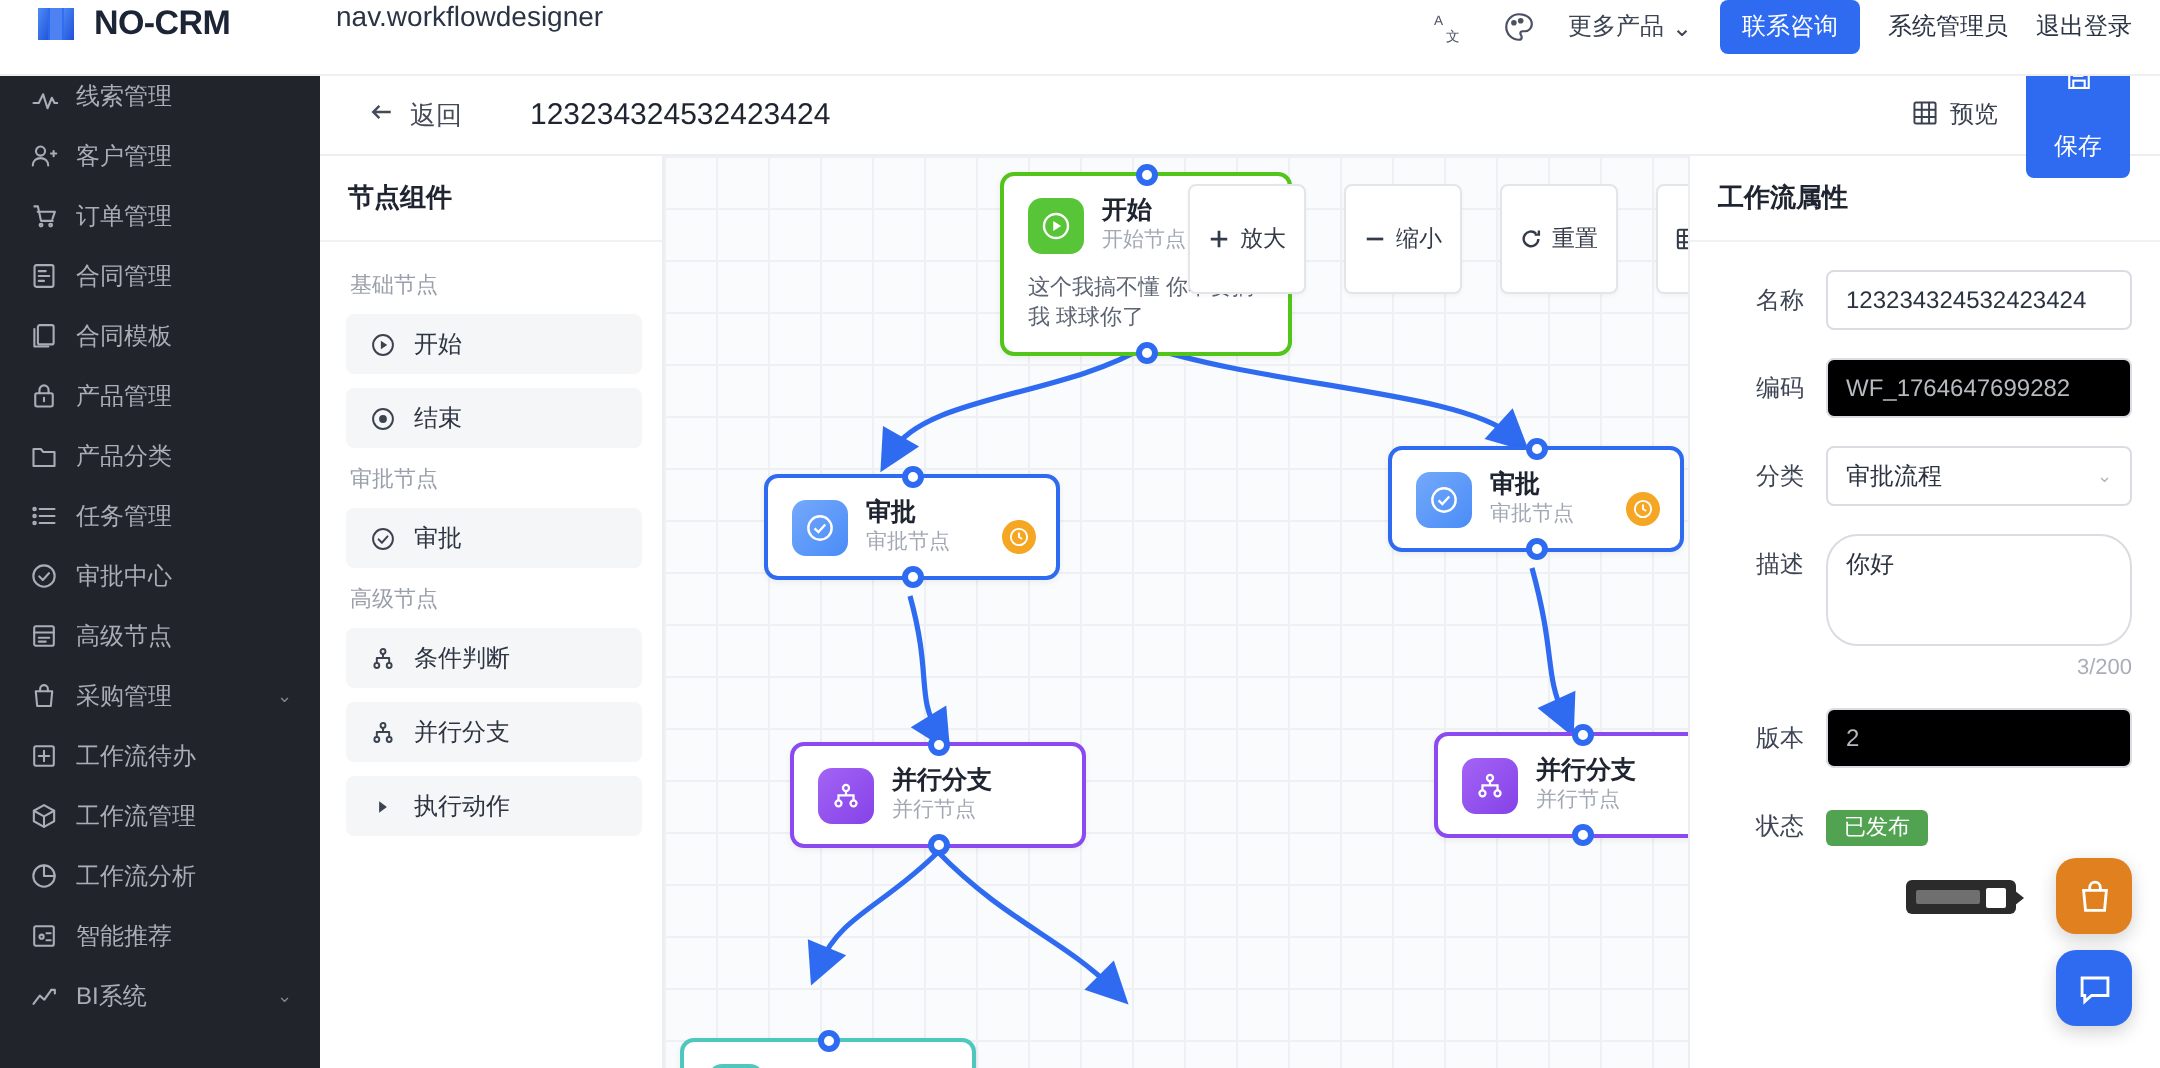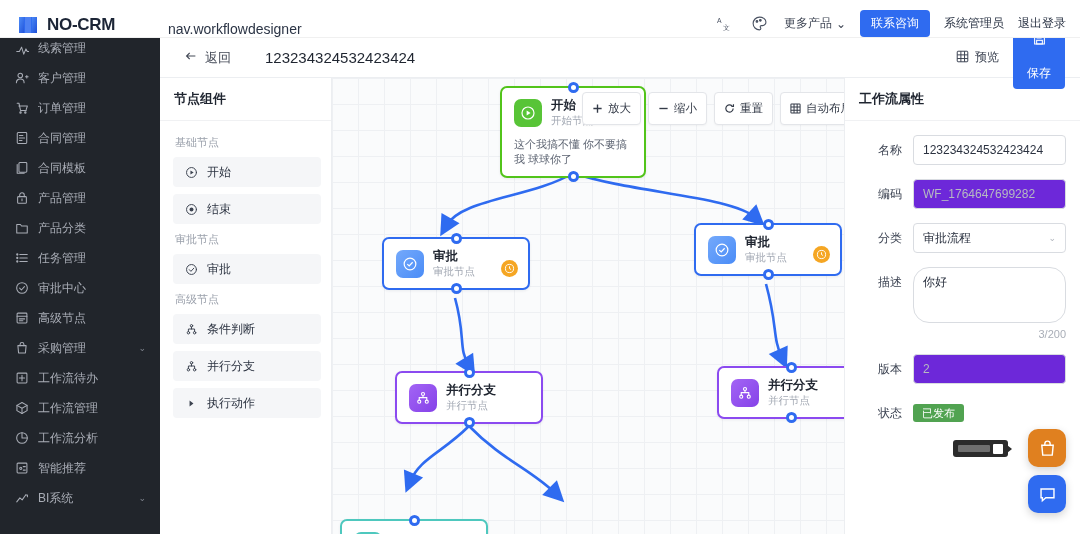--- a/index.html
+++ b/index.html
@@ -6,21 +6,21 @@
   html, body {
     width: 1080px; height: 534px; overflow: hidden;
     font-family: "Liberation Sans", "DejaVu Sans", sans-serif;
     font-size: 12px; color: #333; background: #fff;
   }
   #app { position: relative; width: 1080px; height: 534px; overflow: hidden; }
 
   
   .topbar {
     position: absolute; top: 0; left: 0; width: 1080px; height: 38px;
-    background: #fff; display: flex; align-items: flex-end;
+    background: #fff; display: flex; align-items: flex-start;
     border-bottom: 1px solid #f0f0f0; z-index: 40;
   }
   .logo-wrap { display: flex; align-items: center; gap: 7px; padding-left: 16px; width: 150px; }
   .logo-mark { width: 24px; height: 24px; position: relative; }
   .logo-text { font-size: 17px; font-weight: bold; color: #1c2536; letter-spacing: -0.3px; }
   .breadcrumb-title { font-size: 14px; color: #2b3445; margin-left: 18px; }
   .top-right { margin-left: auto; display: flex; align-items: center; gap: 14px; padding-right: 14px; }
   .icon-btn { width: 20px; height: 20px; display: flex; align-items: center; justify-content: center; cursor: pointer; color: #4a5262; }
   .more-prod { display: flex; align-items: center; gap: 4px; font-size: 12px; color: #3d4453; cursor: pointer; }
   .btn-contact {
@@ -88,23 +88,24 @@
       linear-gradient(to right, #eef0f3 1px, transparent 1px),
       linear-gradient(to bottom, #eef0f3 1px, transparent 1px);
     background-size: 26px 26px;
     overflow: hidden; z-index: 10;
   }
   .canvas-toolbar {
     position: absolute; top: 14px; left: 250px; display: flex; gap: 7px; z-index: 25;
   }
   .tool-btn {
     display: flex; align-items: center; gap: 5px; background: #fff; border: 1px solid #e3e5e9;
-    border-radius: 4px; font-size: 11.5px; color: #343b48; padding: 8px 9px; cursor: pointer;
+    border-radius: 4px; font-size: 11.5px; color: #343b48; padding: 19px 9px; cursor: pointer;
     font-family: inherit; box-shadow: 0 1px 2px rgba(0,0,0,.04);
     white-space: nowrap;
+    margin-left: 12px;
   }
   .tool-btn svg { width: 11px; height: 11px; display: block; }
 
   .svg-edges { position: absolute; top: 0; left: 0; width: 512px; height: 456px; pointer-events: none; z-index: 11; }
 
   .wf-node {
     position: absolute; background: #fff; border-radius: 7px;
     z-index: 14; cursor: move; box-shadow: 0 1px 3px rgba(20,30,60,.07);
   }
   .wf-node .row { display: flex; align-items: center; gap: 9px; padding: 11px 12px 10px 12px; }
@@ -143,21 +144,21 @@
   .props-head { height: 43px; display: flex; align-items: center; padding-left: 14px;
     font-size: 13px; font-weight: bold; color: #1f2530; border-bottom: 1px solid #f0f1f3; }
   .props-body { padding: 14px 14px 0 8px; }
   .frow { display: flex; align-items: flex-start; margin-bottom: 14px; }
   .flabel { width: 60px; flex: 0 0 60px; text-align: right; padding-right: 11px; font-size: 12px; color: #3d4453; line-height: 30px; }
   .fctl { flex: 1; position: relative; }
   .finput {
     width: 100%; height: 30px; border: 1px solid #d9dce1; border-radius: 4px;
     padding: 0 9px; font-size: 12px; color: #2b3240; font-family: inherit; background: #fff;
   }
-  .finput.dis { background: #6d28d9; color: #b6bac1; }
+  .finput.dis { background: #000000; color: #b6bac1; }
   .fselect {
     width: 100%; height: 30px; border: 1px solid #d9dce1; border-radius: 4px;
     padding: 0 9px; font-size: 12px; color: #2b3240; display: flex; align-items: center;
     cursor: pointer; background: #fff;
   }
   .fselect .cv { margin-left: auto; color: #b0b5bd; font-size: 9px; }
   .ftextarea {
     width: 100%; height: 56px; border: 1px solid #d9dce1; border-radius: 16px;
     padding: 6px 9px; font-size: 12px; color: #2b3240; font-family: inherit; resize: none;
   }

